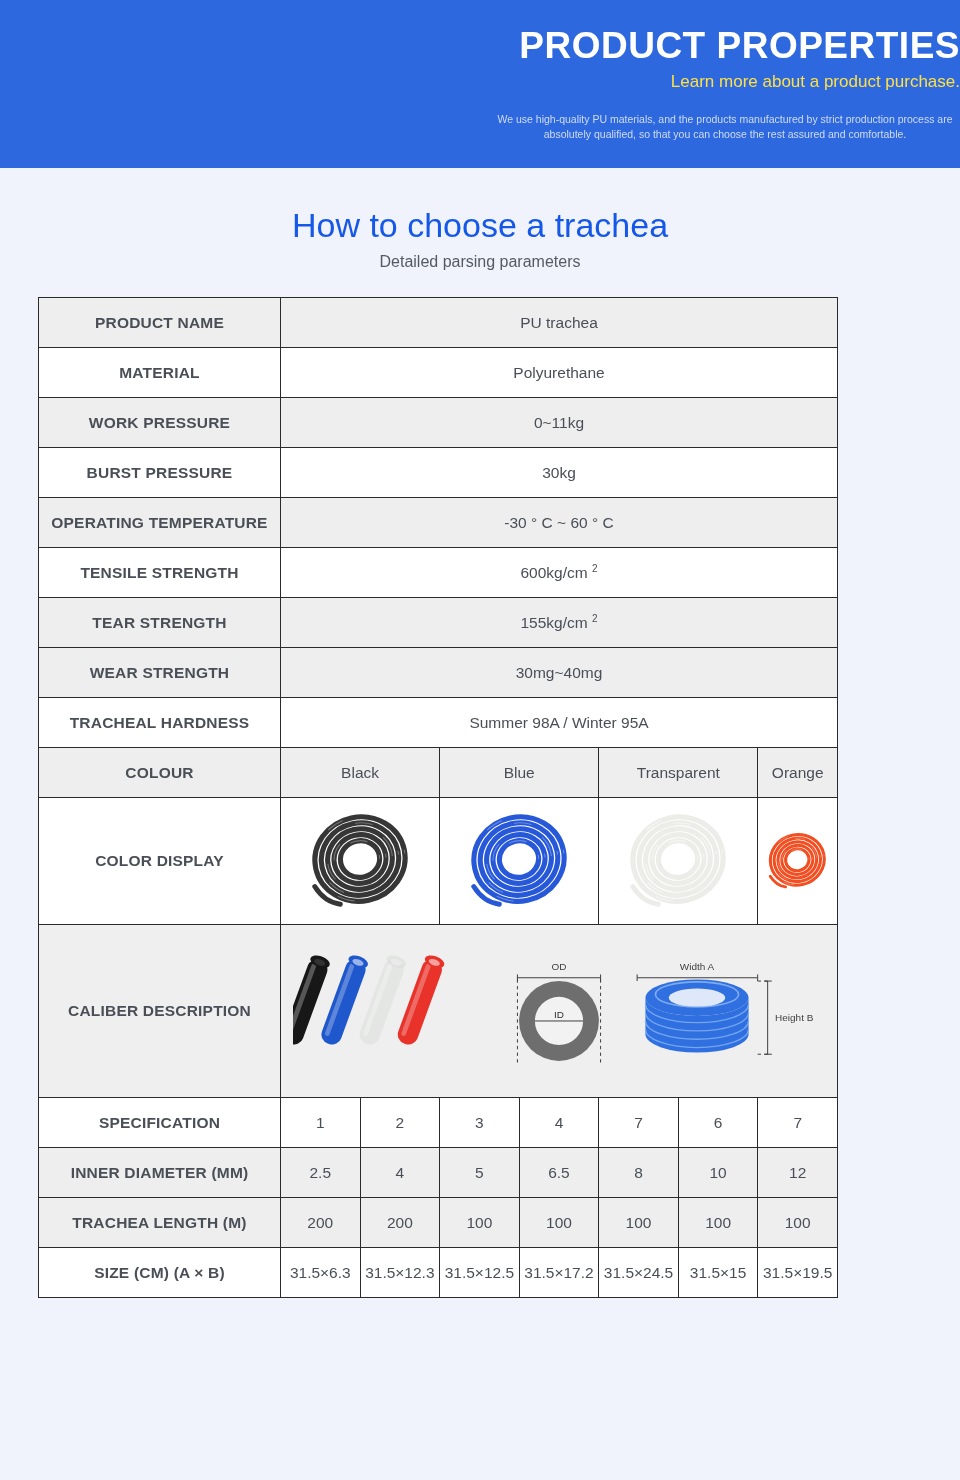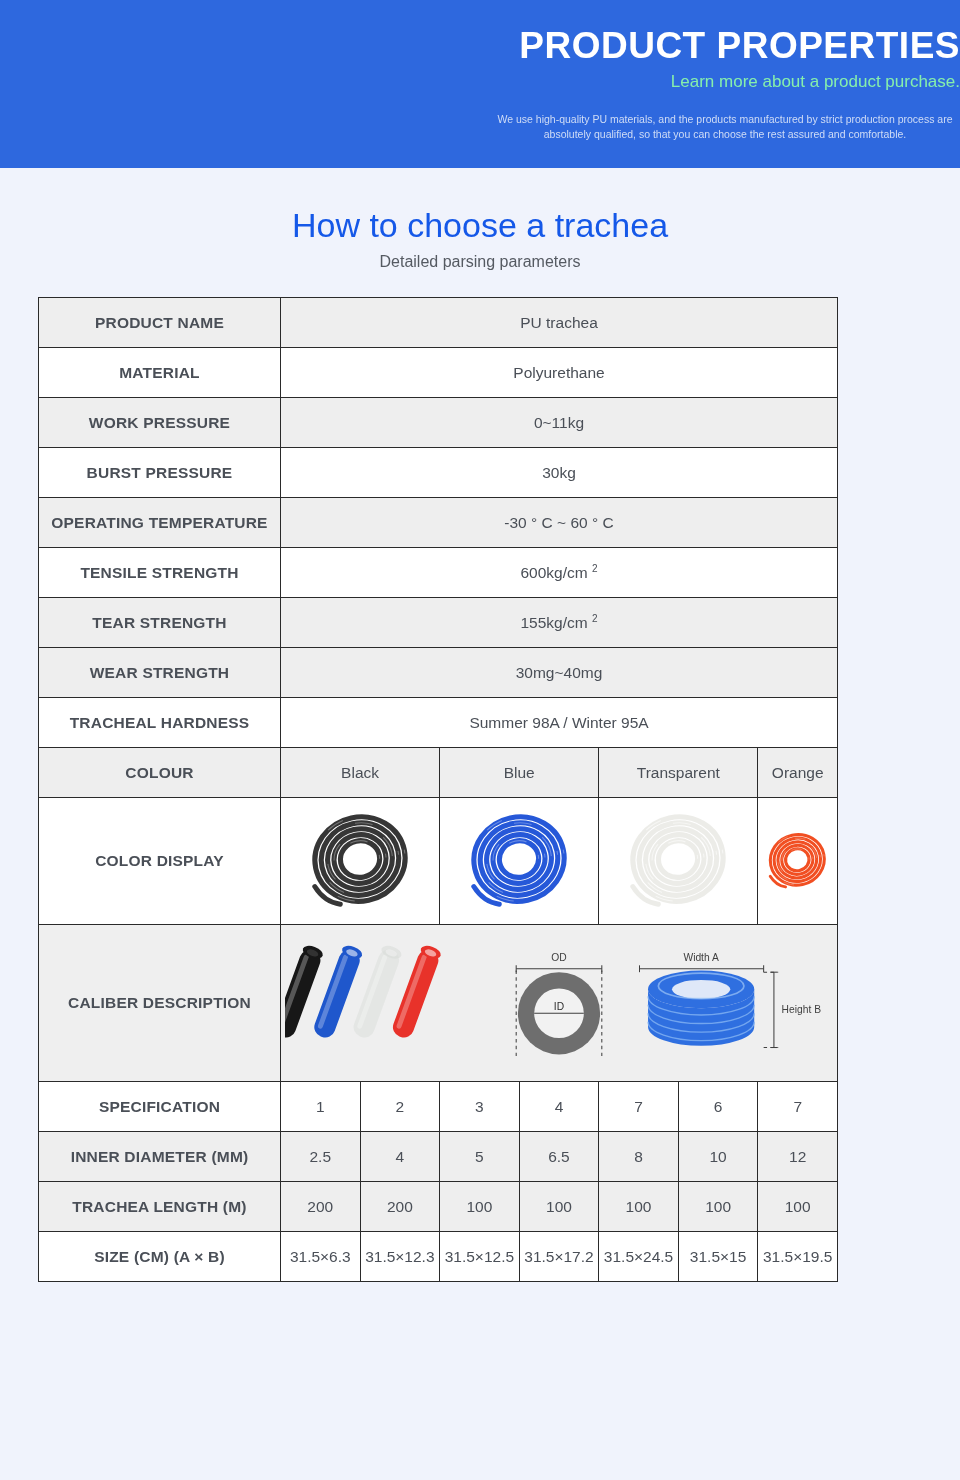--- a/index.html
+++ b/index.html
@@ -21,21 +21,21 @@
     padding-top:26px;
   }
   .hero-title {
     color:#ffffff;
     font-size:37px;
     font-weight:bold;
     letter-spacing:.5px;
     line-height:1.1;
   }
   .hero-sub {
-    color:#86efac;
+    color:#fde047;
     font-size:17px;
     margin-top:5px;
     font-weight:normal;
   }
   .hero-desc {
     color:#cfdcf6;
     font-size:10.5px;
     line-height:1.45;
     text-align:center;
     margin-top:20px;
@@ -87,21 +87,21 @@
   .sup { font-size:10px; vertical-align:super; }
 
   
   td.colhead { font-size:16px; color:#4a4f57; }
 
   
   td.swatch { height:145px; background:#ffffff; padding:4px; }
   .coil-box { width:100%; height:100%; display:flex; align-items:center; justify-content:center; }
 
   
-  td.caliber { height:148px; background:#efefef; padding:4px;margin-top:32px; }
+  td.caliber { height:148px; background:#efefef; padding:12px;margin-top:32px; }
   .caliber-inner { width:100%; height:148px; display:block; }
 
   td.calib-lbl { background:#efefef; }
 
   .num td { font-size:16px; }
   .sz td { font-size:15px; }
   .sz td.lbl { font-size:15.5px; }
 </style>
 </head>
 <body>

